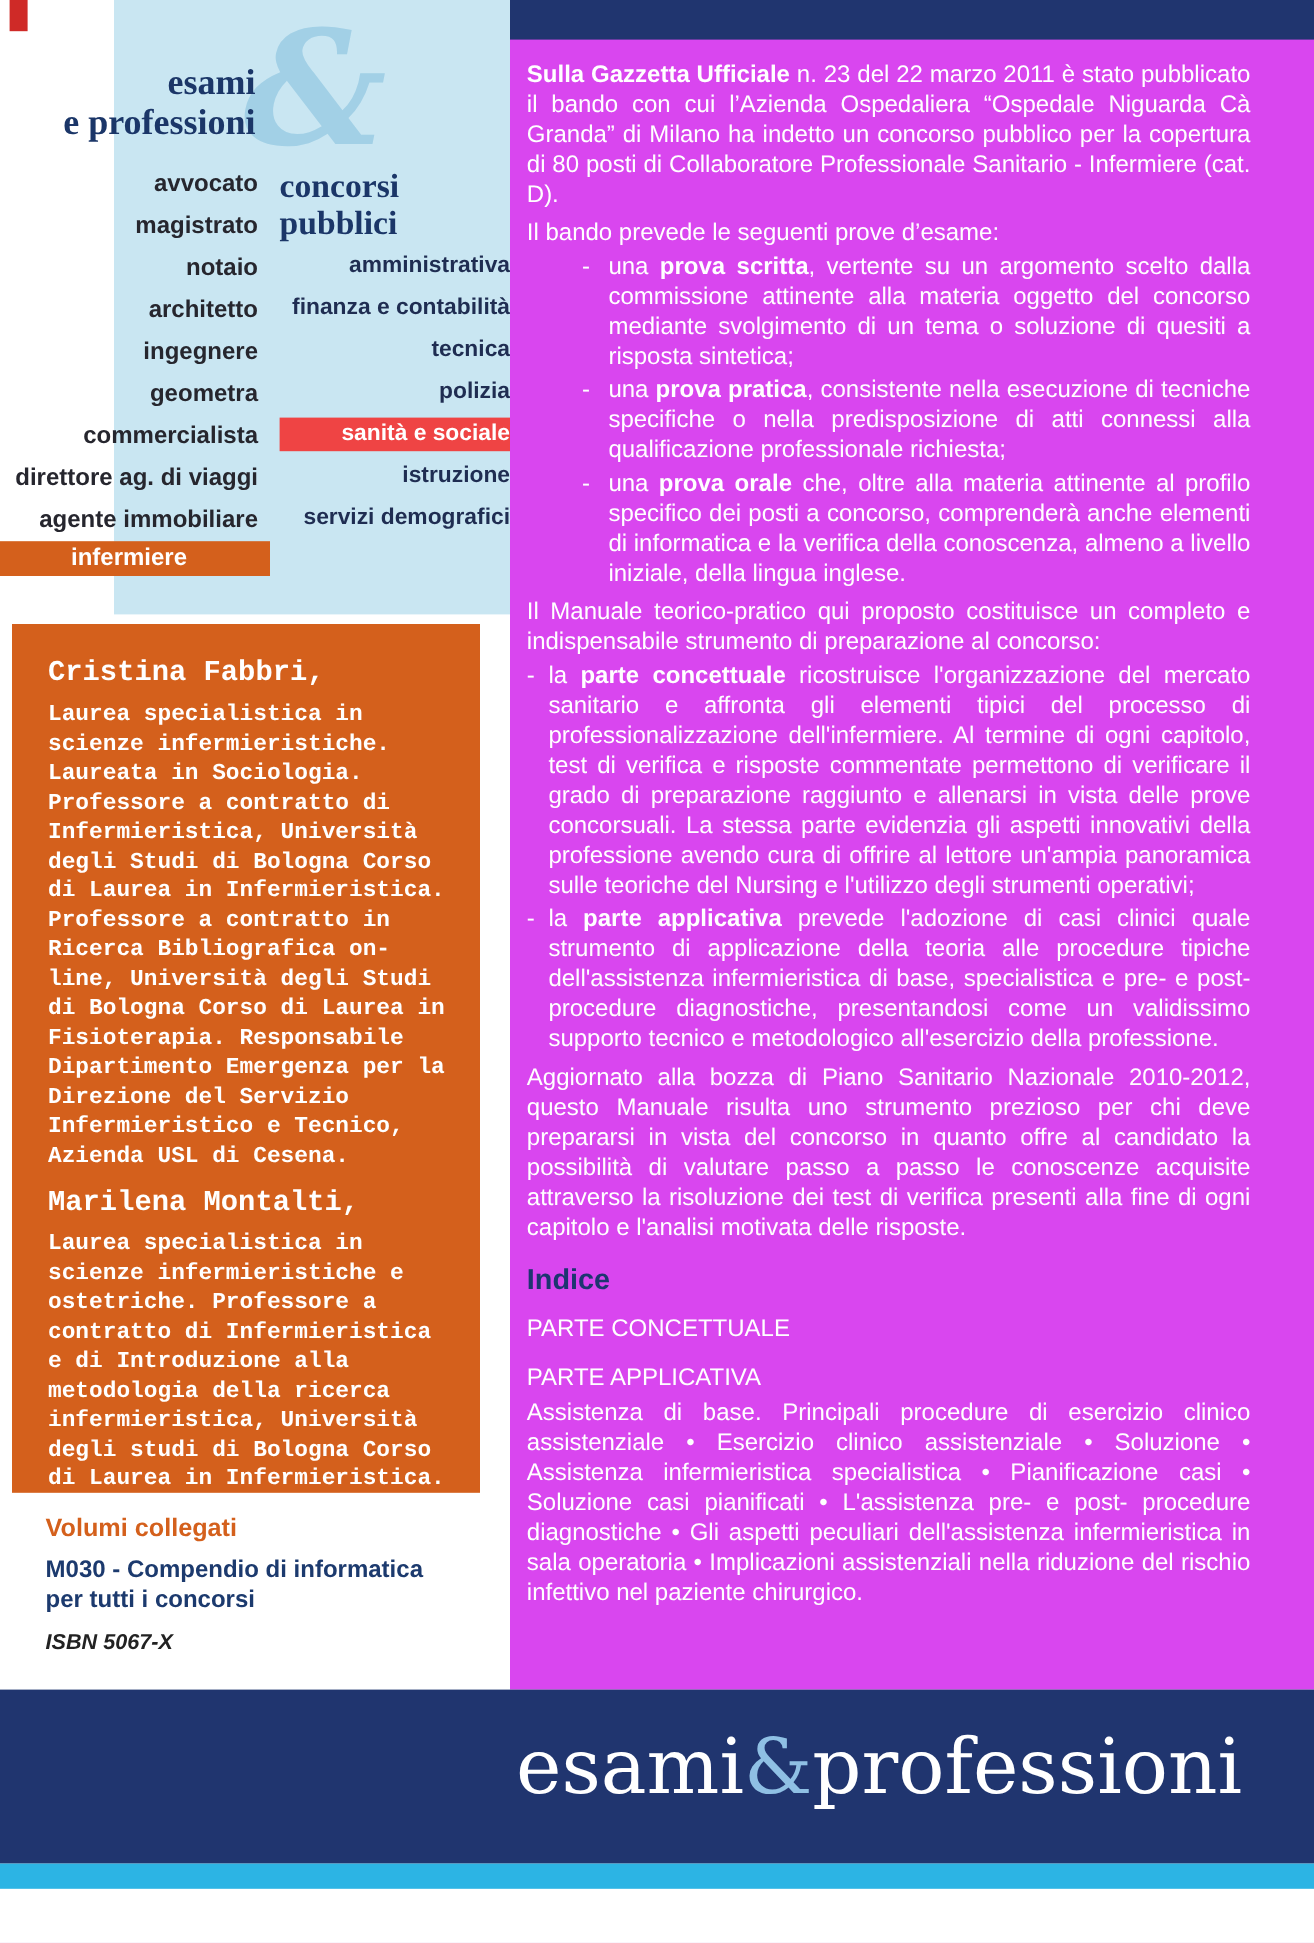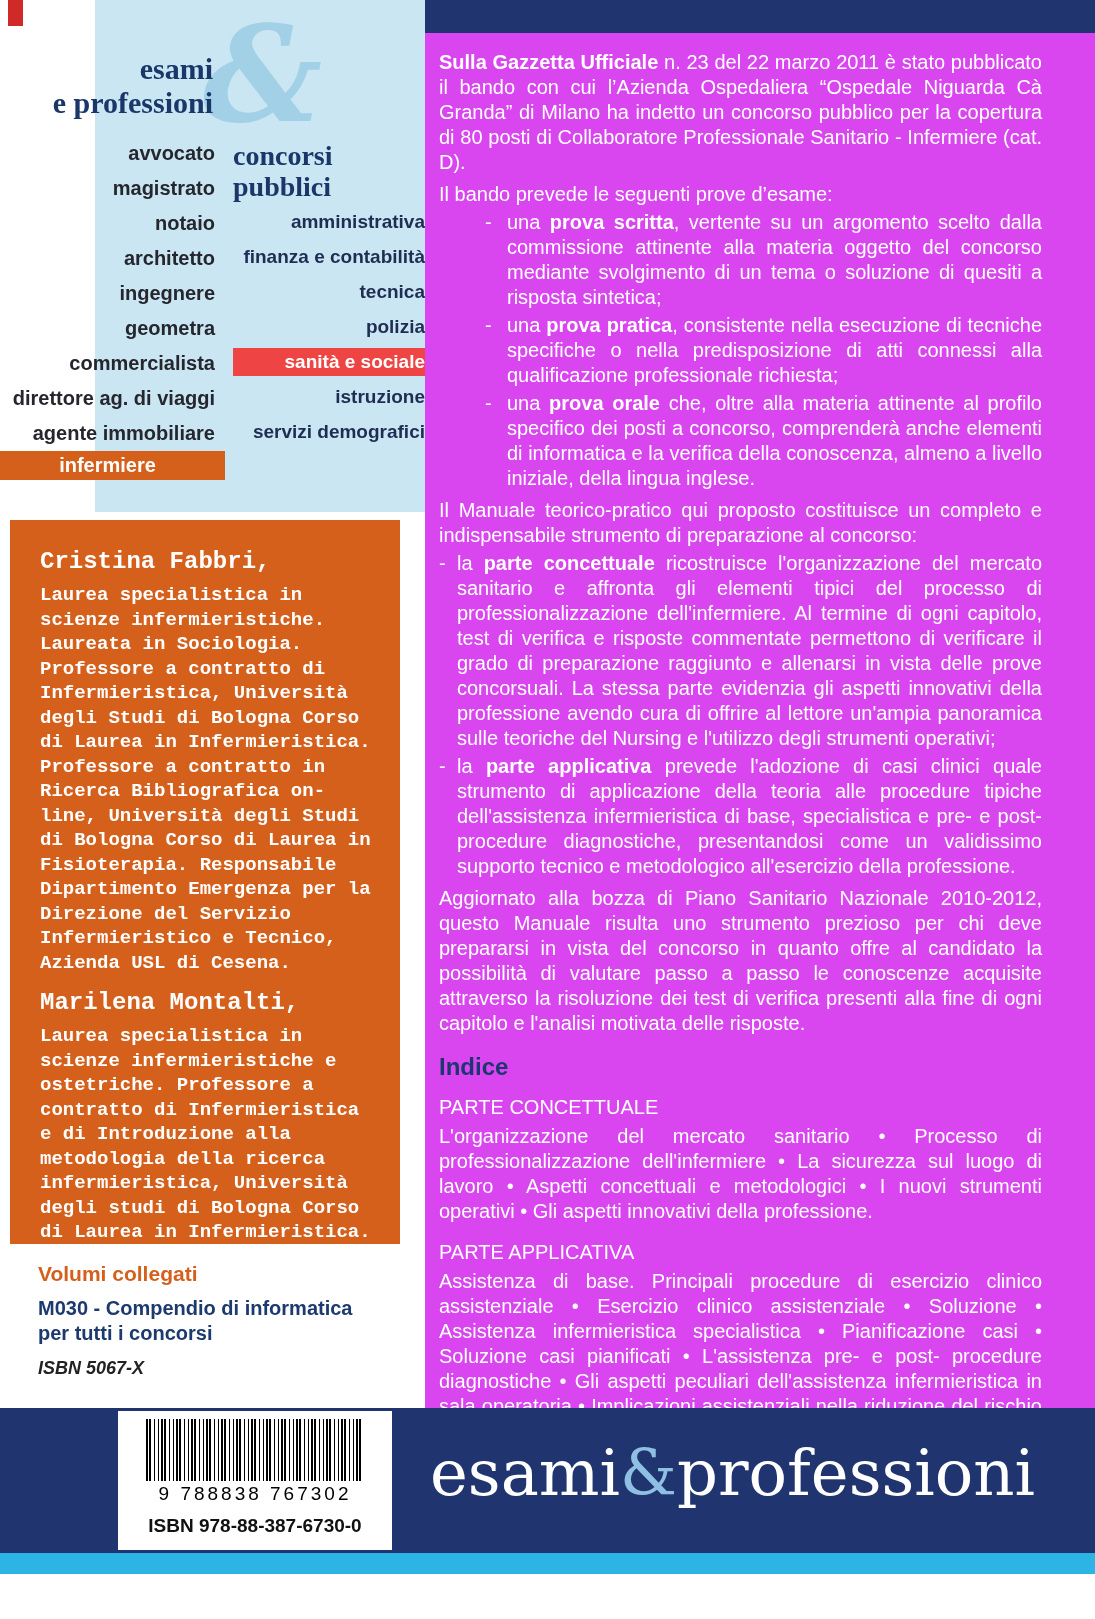--- a/index.html
+++ b/index.html
@@ -150,36 +150,30 @@
         <span class="dash">-</span>
         <span><span>la </span><b>parte applicativa</b><span> prevede l'adozione di casi clinici quale strumento di applicazione della teoria alle procedure tipiche dell'assistenza infermieristica di base, specialistica e pre- e post-procedure diagnostiche, presentandosi come un validissimo supporto tecnico e metodologico all'esercizio della professione.</span></span>
       </div>
 
       <p class="para">Aggiornato alla bozza di Piano Sanitario Nazionale 2010-2012, questo Manuale risulta uno strumento prezioso per chi deve prepararsi in vista del concorso in quanto offre al candidato la possibilità di valutare passo a passo le conoscenze acquisite attraverso la risoluzione dei test di verifica presenti alla fine di ogni capitolo e l'analisi motivata delle risposte.</p>
 
       <h2 class="indice">Indice</h2>
 
       <div>
         <div class="index-head">PARTE CONCETTUALE</div>
-        <p class="index-body">L'organizzazione del mercato sanitario • Processo di professionalizzazione dell'infermiere • La sicurezza sul luogo di lavoro • Aspetti concettuali e metodologici • I nuovi strumenti operativi • Gli aspetti innovativi della professione.</p>
       </div>
       <div>
         <div class="index-head">PARTE APPLICATIVA</div>
         <p class="index-body">Assistenza di base. Principali procedure di esercizio clinico assistenziale • Esercizio clinico assistenziale • Soluzione • Assistenza infermieristica specialistica • Pianificazione casi • Soluzione casi pianificati • L'assistenza pre- e post- procedure diagnostiche • Gli aspetti peculiari dell'assistenza infermieristica in sala operatoria • Implicazioni assistenziali nella riduzione del rischio infettivo nel paziente chirurgico.</p>
       </div>
 
     </div>
   </section>
 
   <section class="bottom-band">
-    <div class="barcode-box">
-      <div class="bars"></div>
-      <div class="barcode-digits">9 788838 767302</div>
-      <div class="barcode-isbn">ISBN 978-88-387-6730-0</div>
-    </div>
     <div class="footer-brand">
       <span>esami</span><span class="famp">&amp;</span><span>professioni</span>
     </div>
   </section>
 
   <div class="cyan-strip"></div>
 
 </div>
 
 </body></html>

